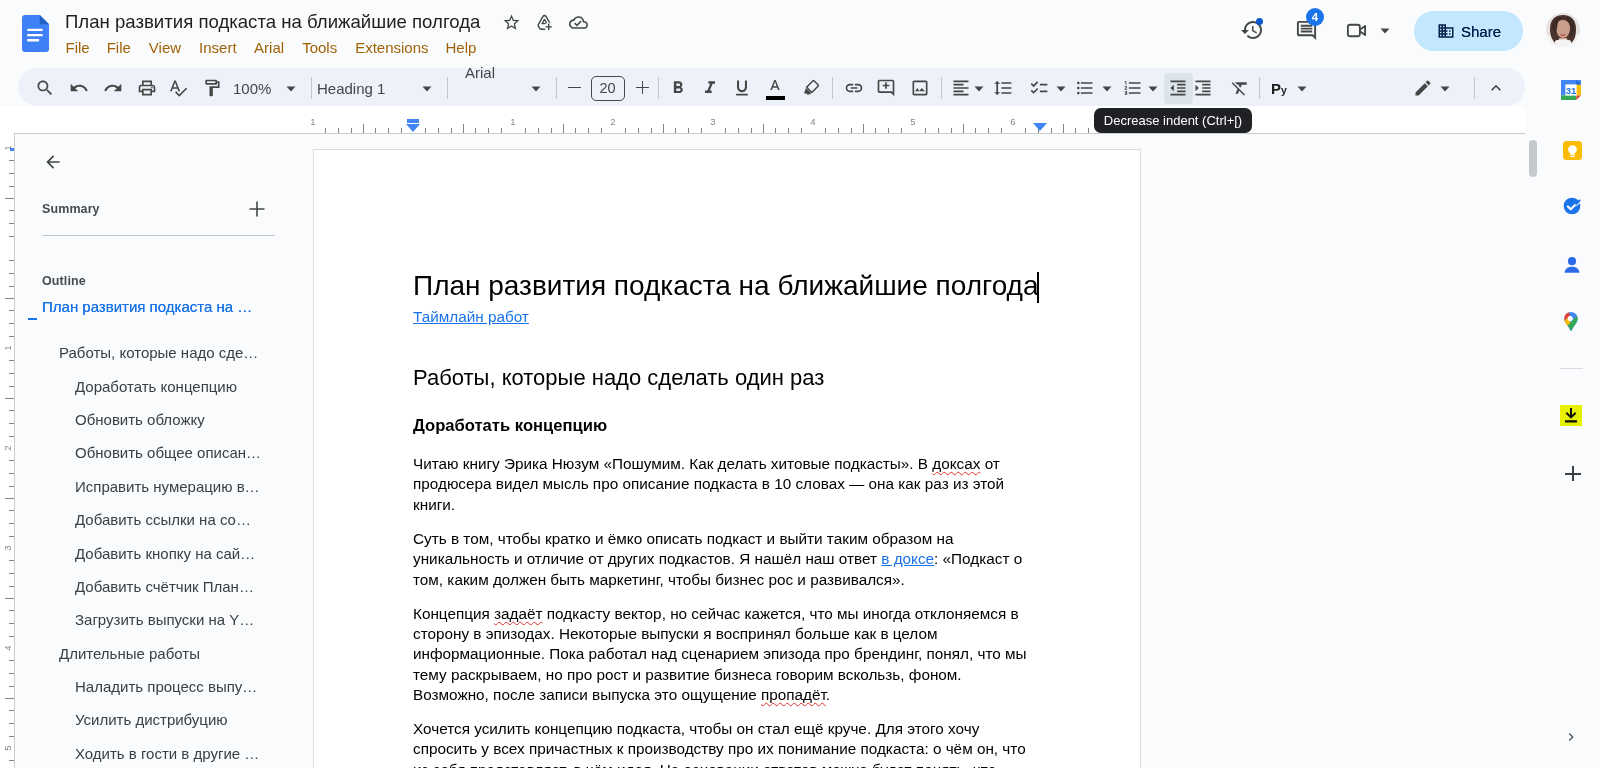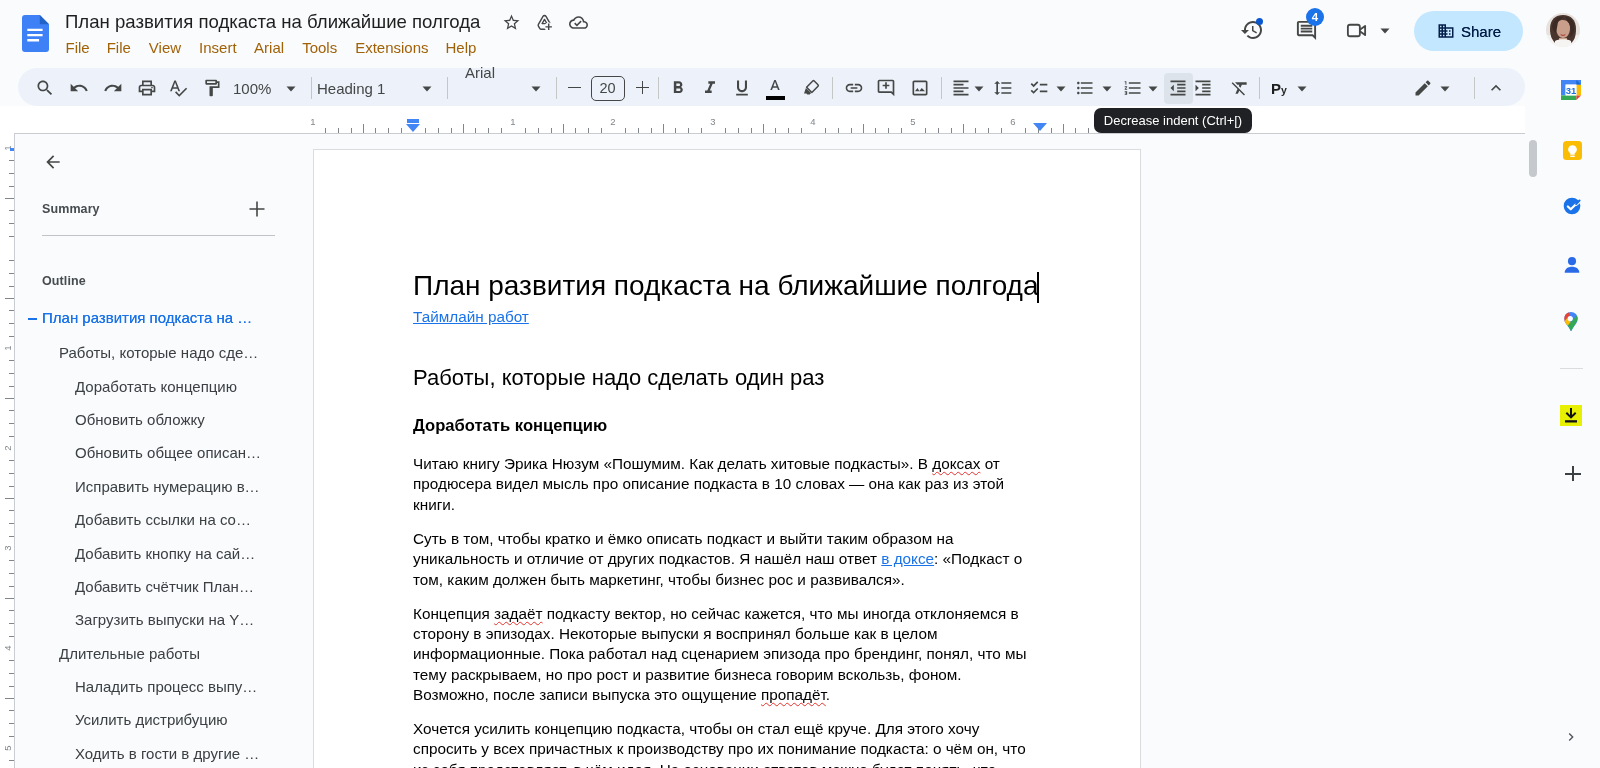--- a/index.html
+++ b/index.html
@@ -380,21 +380,21 @@
     <path d="M20 11H7.83l5.59-5.59L12 4l-8 8 8 8 1.41-1.41L7.83 13H20v-2z"></path>
   </svg>
 <div class="abs" style="left:42px;top:202px;font-size:12.5px;font-weight:700;color:#474b4e;letter-spacing:.1px">Summary</div>
 <svg class="abs" style="left:249px;top:201px" width="16" height="16" viewBox="0 0 16 16">
     <path d="M7.2 0.5 h1.6 v6.7 h6.7 v1.6 h-6.7 v6.7 h-1.6 v-6.7 h-6.7 v-1.6 h6.7 z" fill="#444746"></path>
   </svg>
 <div class="abs" style="left:42px;top:235px;width:233px;height:1px;background:#c0c3c7"></div>
 <div class="abs" style="left:42px;top:274px;font-size:12.5px;font-weight:700;color:#474b4e;letter-spacing:.1px">Outline</div>
 
 <div class="abs" style="left:28px;top:318px;width:9px;height:2px;background:#1a73e8"></div>
-<div class="orow" style="left:42px;top:309px;color:#1a73e8;font-weight:500;text-shadow:0 0 0.5px #1a73e8">План развития подкаста на …</div>
+<div class="orow" style="left:42px;top:298px;color:#1a73e8;font-weight:500;text-shadow:0 0 0.5px #1a73e8">План развития подкаста на …</div>
 <div class="orow" style="left:59px;top:344px">Работы, которые надо сде…</div>
 <div class="orow" style="left:75px;top:378px">Доработать концепцию</div>
 <div class="orow" style="left:75px;top:411px">Обновить обложку</div>
 <div class="orow" style="left:75px;top:444px">Обновить общее описан…</div>
 <div class="orow" style="left:75px;top:478px">Исправить нумерацию в…</div>
 <div class="orow" style="left:75px;top:511px">Добавить ссылки на со…</div>
 <div class="orow" style="left:75px;top:545px">Добавить кнопку на сай…</div>
 <div class="orow" style="left:75px;top:578px">Добавить счётчик План…</div>
 <div class="orow" style="left:75px;top:611px">Загрузить выпуски на Y…</div>
 <div class="orow" style="left:59px;top:645px">Длительные работы</div>

